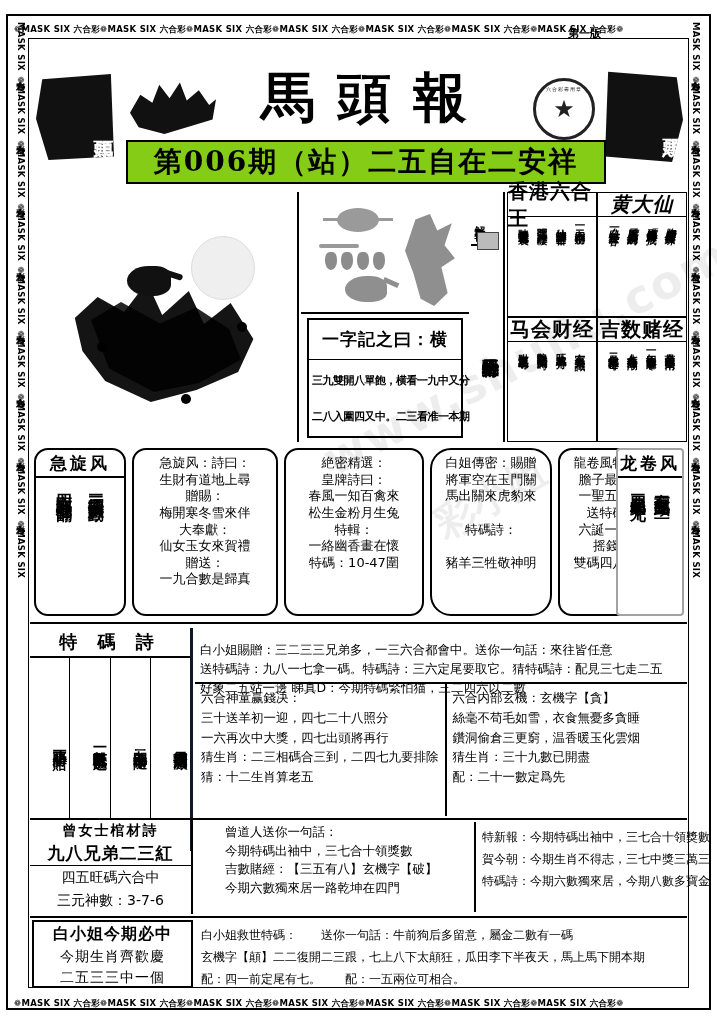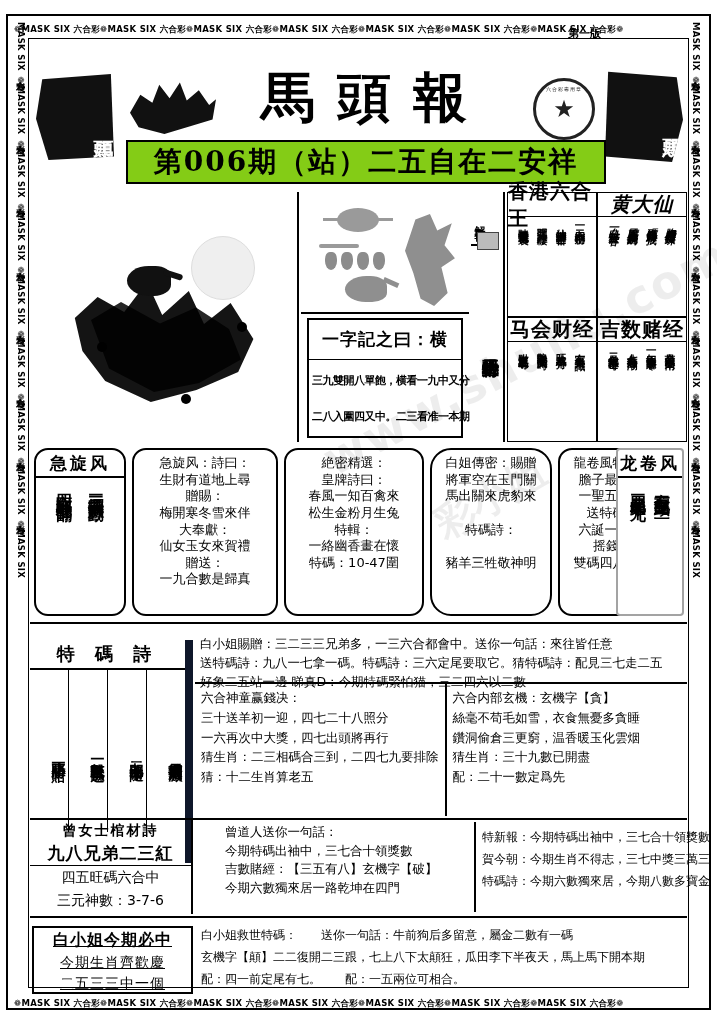--- a/index.html
+++ b/index.html
@@ -236,38 +236,38 @@
   .txtpanel div {
     font-size:13px; line-height:1.28; white-space:nowrap;
     font-family:"DejaVu Sans",sans-serif;
     text-align:center;
   }
   .txtpanel.ind div.ind { padding-left:10px; }
 
   
   .midblock { position:absolute; left:30px; top:622px; width:657px; height:196px;
     border-top:2px solid #000; }
-  .tm-box { position:absolute; left:0; top:16px; width:163px; height:223px; border-right:8px solid #0f172a; }
+  .tm-box { position:absolute; left:0; top:4px; width:163px; height:223px; border-right:3px solid #0f172a; }
   .tm-head {
     height:30px; border-bottom:2px solid #000;
     display:flex; align-items:center; justify-content:center;
     font-family:"DejaVu Serif",serif; font-weight:bold; font-size:18px; letter-spacing:7px;
   }
   .tm-cols { height:162px; display:flex; flex-direction:row-reverse; }
   .tm-cols .tmc {
     flex:1; border-left:1px solid #000;
     writing-mode:vertical-rl; text-orientation:upright;
     font-family:"DejaVu Serif",serif;
     font-size:14px; font-weight:bold; letter-spacing:1px;
     display:flex; justify-content:center; padding-top:6px;
   }
   .tm-cols .tmc:last-child { border-left:none; }
 
   .mid-right { position:absolute; left:165px; top:0; width:492px; height:194px; }
-  .mr-top { height:60px; border-bottom:2px solid #000; padding:11px 5px; }
+  .mr-top { height:60px; border-bottom:2px solid #000; padding:17px 5px; }
   .mr-top div { font-size:12.5px; line-height:1.5; white-space:nowrap; }
   .mr-bot { height:132px; display:flex; }
   .mr-col { flex:1; padding:4px 6px; }
   .mr-col.left { border-right:2px solid #000; }
   .mr-col div { font-size:12.5px; line-height:1.58; white-space:nowrap; }
 
   
   .lowblock { position:absolute; left:30px; top:818px; width:657px; height:96px;
     border-top:2px solid #000; }
   .cao-box { position:absolute; left:0; top:0; width:163px; height:94px; border-right:2px solid #000; }
@@ -280,22 +280,22 @@
     font-size:14px; }
   .low-mid { position:absolute; left:165px; top:0; width:275px; height:94px; padding:3px 5px; }
   .low-mid div { font-size:12.5px; line-height:1.48; white-space:nowrap;margin-left:25px; }
   .low-right { position:absolute; left:444px; top:2px; width:213px; height:90px;
     border-left:2px solid #000; padding:4px 4px 4px 6px; }
   .low-right div { font-size:12px; line-height:1.85; white-space:nowrap; }
 
   
   .botblock { position:absolute; left:30px; top:916px; width:657px; height:72px;
     border-top:2px solid #000; }
-  .bb-left { position:absolute; left:2px; top:8px; width:161px; height:68px;
-    border:2px solid #000; border-right:2px solid #000;text-decoration:underline; }
+  .bb-left { position:absolute; left:2px; top:2px; width:161px; height:68px;
+    border:2px solid #000; border-right:2px solid #000; }
   .bb-l1 { height:24px; display:flex; align-items:center; justify-content:center;
     font-family:"DejaVu Serif",serif; font-weight:bold; font-size:16px; letter-spacing:1px; }
   .bb-l2, .bb-l3 { height:21px; display:flex; align-items:center; justify-content:center;
     font-size:14px; letter-spacing:1px; }
   .bb-right { position:absolute; left:165px; top:2px; width:492px; height:68px; padding:4px 6px; }
   .bb-right div { font-size:12px; line-height:1.85; white-space:nowrap; }
 
   .wm {
     position:absolute; left:300px; top:330px;
     font-size:46px; color:rgba(0,0,0,0.07);

